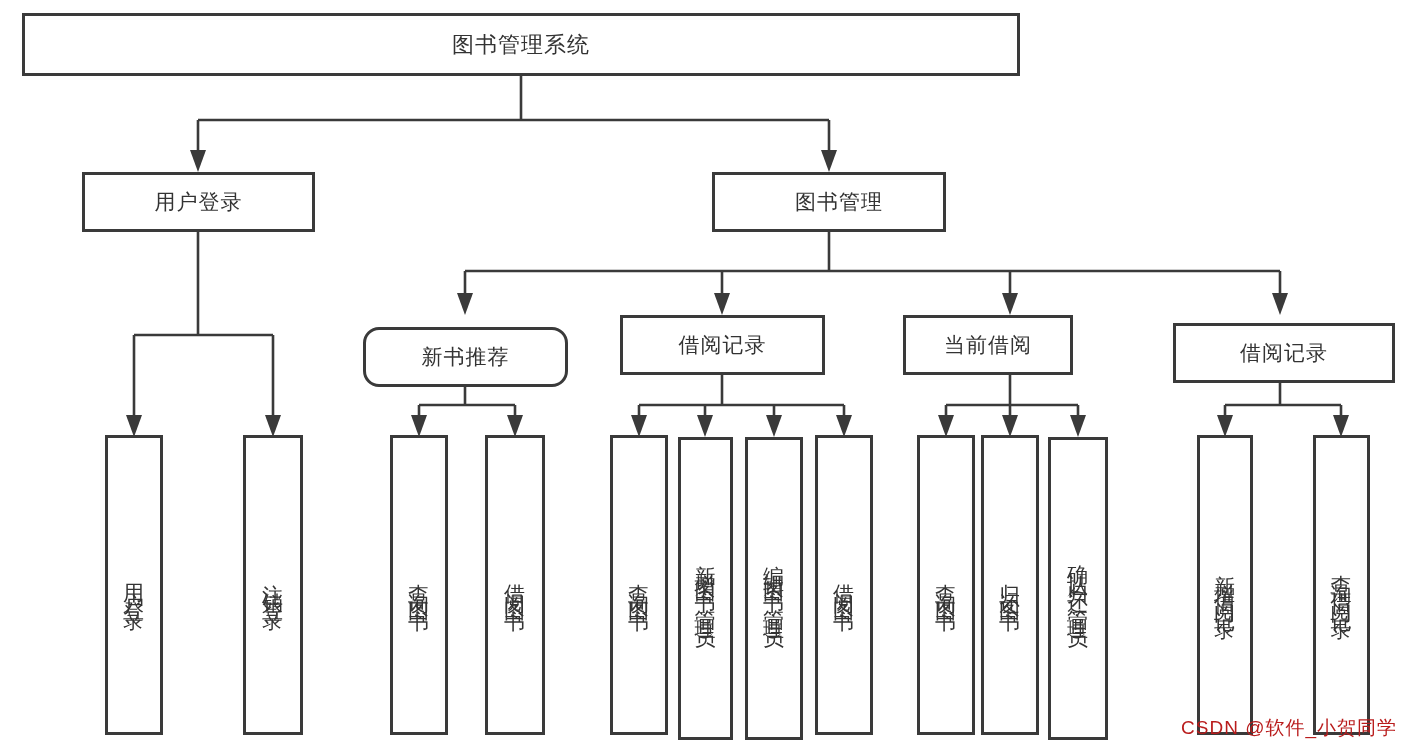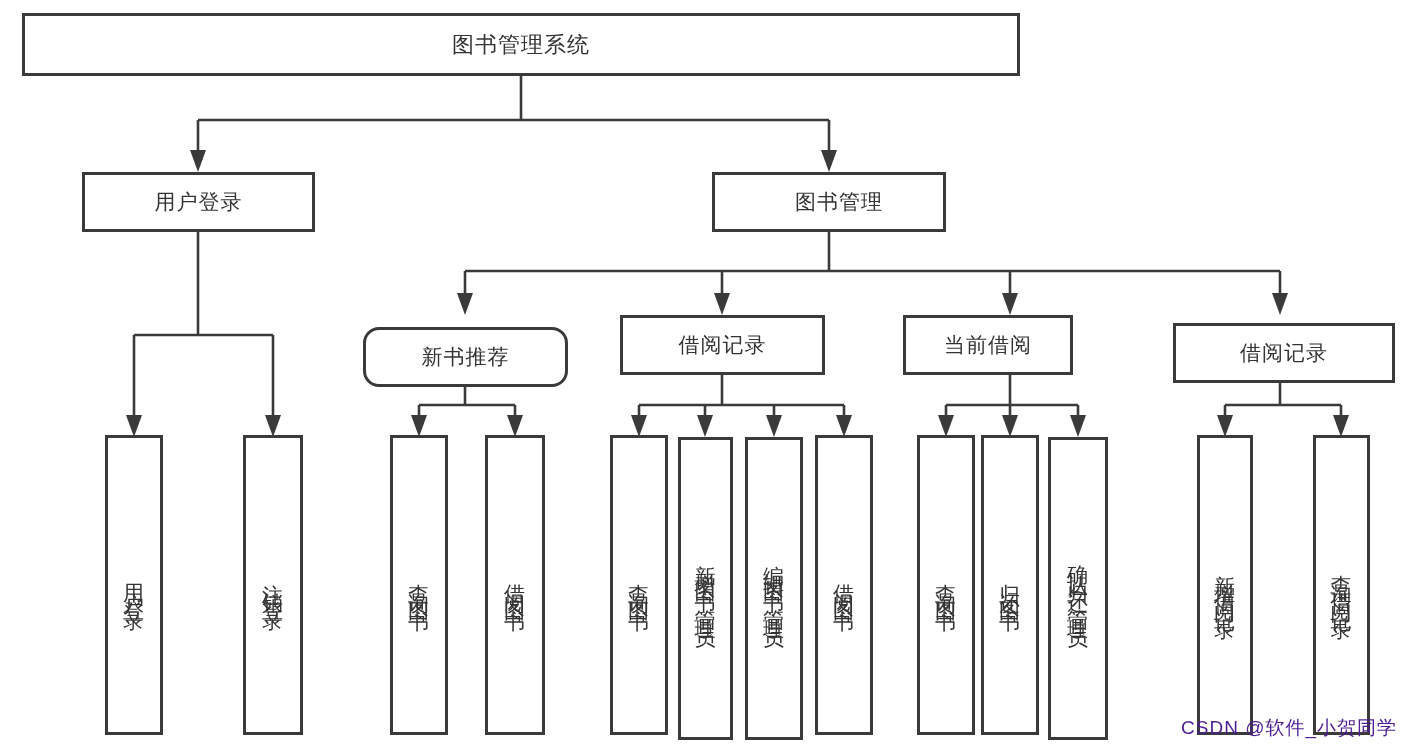--- a/index.html
+++ b/index.html
@@ -5,21 +5,21 @@
   html,body{margin:0;padding:0;background:#ffffff;}
   body{font-family:"Liberation Sans","DejaVu Sans",sans-serif;}
   .canvas{position:relative;width:1405px;height:747px;background:#fff;overflow:hidden;}
   .connectors{position:absolute;left:0;top:0;width:1405px;height:747px;}
   .node{position:absolute;box-sizing:border-box;border:3px solid #3a3a3a;background:#fff;
         display:flex;align-items:center;justify-content:center;color:#333333;}
   .h-node{font-size:21px;letter-spacing:1px;}
   .root-node{font-size:22px;}
   .v-node span{writing-mode:vertical-rl;text-orientation:mixed;font-size:21px;
         letter-spacing:9px;line-height:1;white-space:nowrap;color:#333333;}
-  .watermark{position:absolute;right:8px;bottom:6px;font-size:19px;color:#4c1d95;
+  .watermark{position:absolute;right:8px;bottom:6px;font-size:19px;color:#b91c1c;
         letter-spacing:1px;white-space:nowrap;}
 </style>
 </head>
 <body>
 
 <div class="canvas">
 
   <svg class="connectors" viewBox="0 0 1405 747" xmlns="http://www.w3.org/2000/svg">
     <g stroke="#3a3a3a" stroke-width="2.6" fill="none">
 

